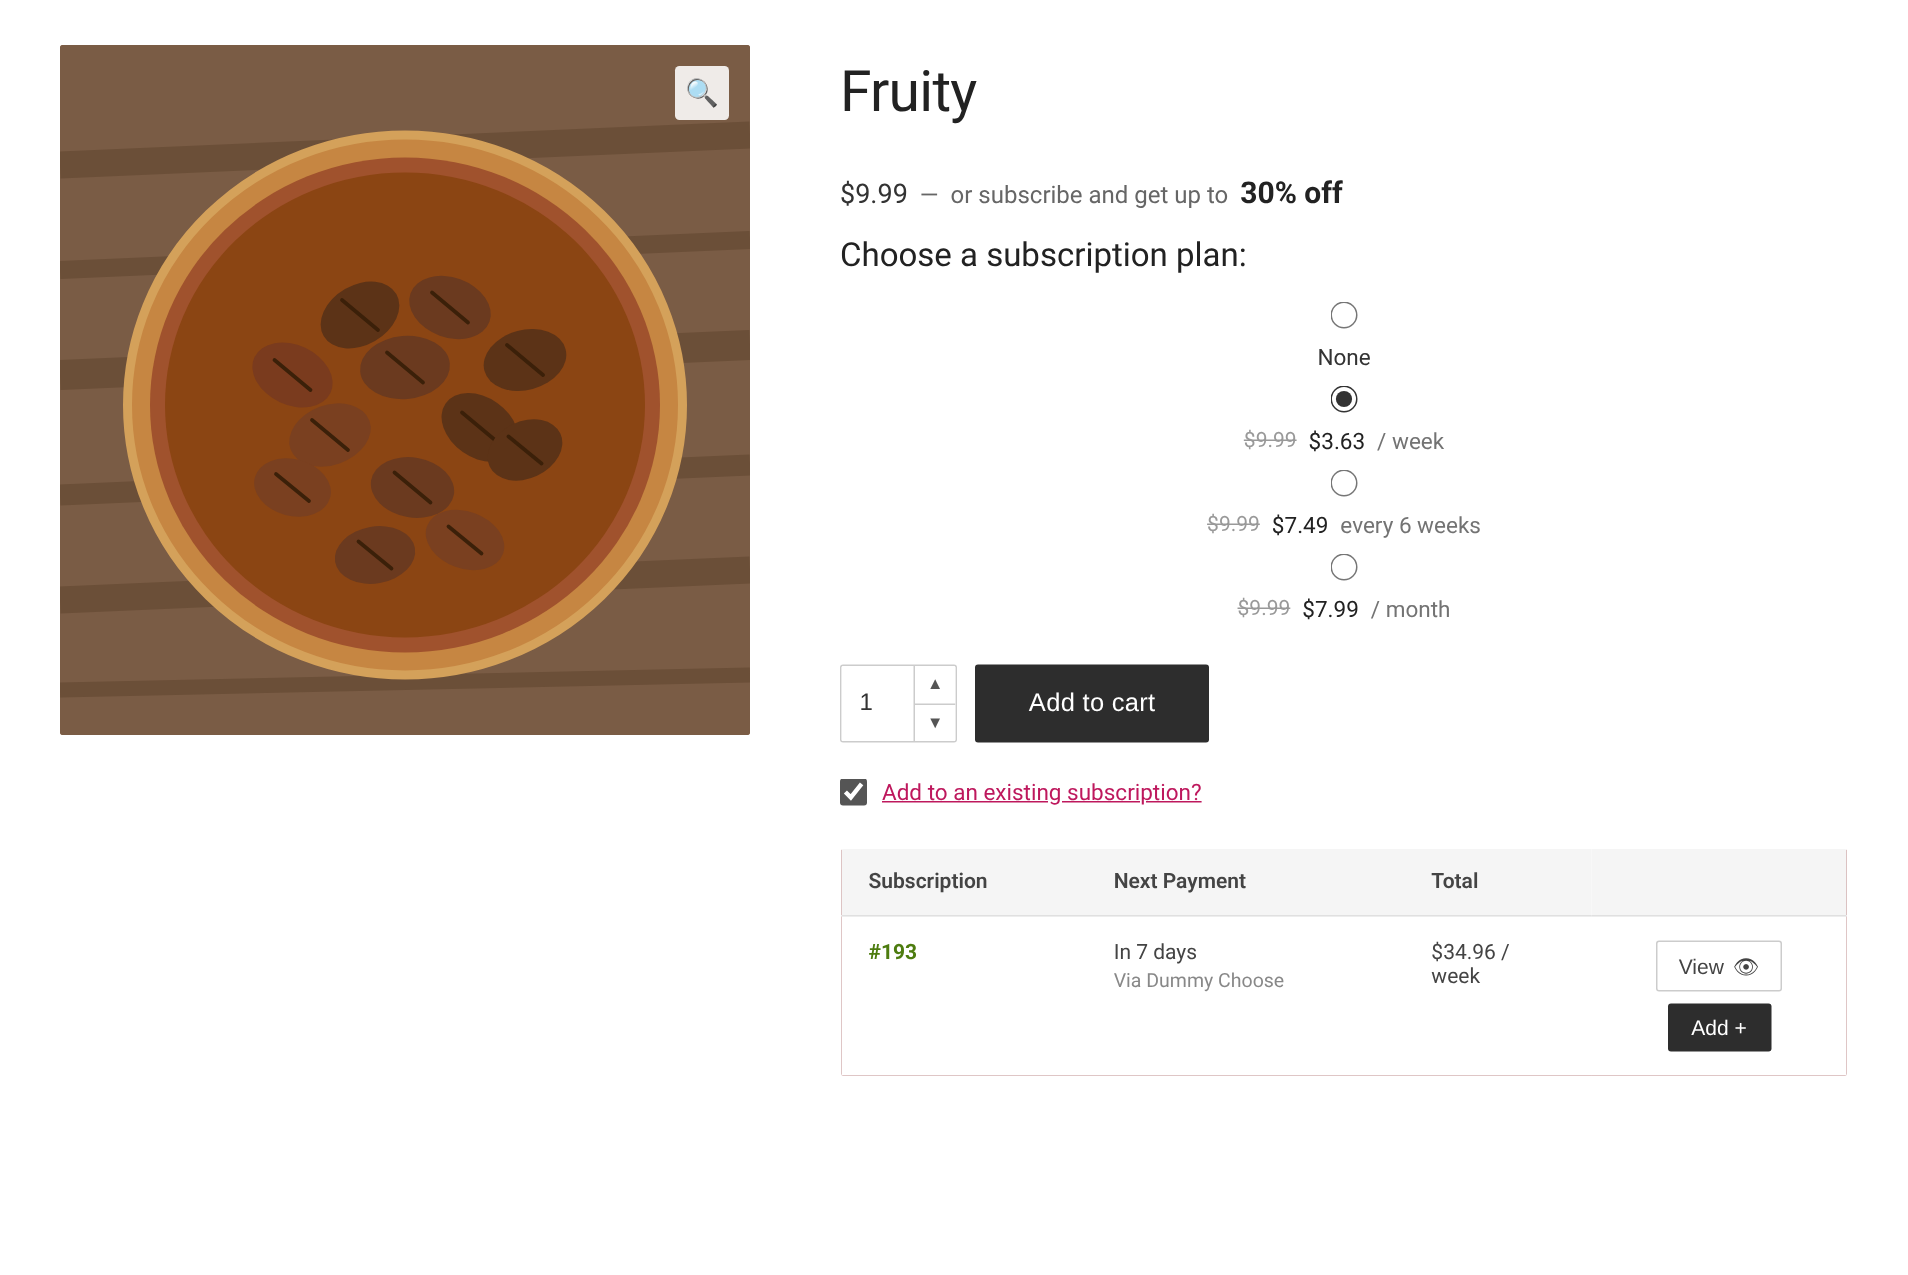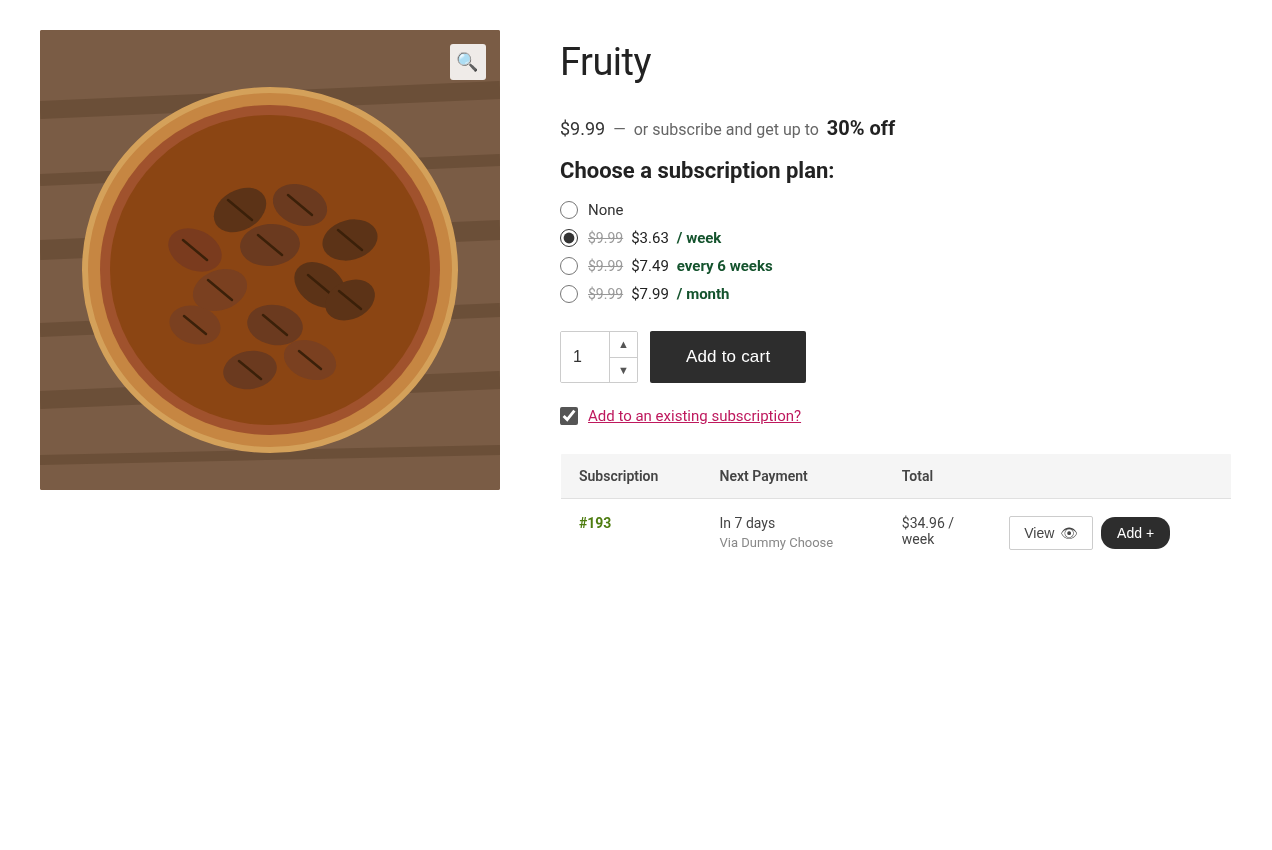--- a/index.html
+++ b/index.html
@@ -92,35 +92,36 @@
       color: #222;
     }
     .product-description {
       font-size: 15px;
       color: #666;
       margin-bottom: 28px;
       line-height: 1.5;
     }
     .subscription-heading {
       font-size: 22px;
-      font-weight: 700;
+      font-weight: 400;
       color: #222;
       margin-bottom: 18px;
     }
     .subscription-options {
       display: flex;
       flex-direction: column;
       gap: 10px;
       margin-bottom: 28px;
     }
     .radio-option {
       display: flex;
       align-items: center;
       gap: 10px;
       cursor: pointer;
+      flex-direction: column;
     }
     .radio-option input[type="radio"] {
       width: 18px;
       height: 18px;
       cursor: pointer;
       accent-color: #333;
     }
     .radio-label {
       font-size: 15px;
       color: #333;
@@ -131,22 +132,22 @@
     .radio-label .original-price {
       color: #999;
       text-decoration: line-through;
       font-size: 14px;
     }
     .radio-label .discounted-price {
       font-size: 15px;
       color: #222;
     }
     .radio-label .frequency {
-      font-weight: 700;
-      color: #14532d;
+      font-weight: 400;
+      color: #737373;
     }
     .add-to-cart-row {
       display: flex;
       align-items: center;
       gap: 12px;
       margin-bottom: 24px;
     }
     .quantity-input-wrapper {
       display: flex;
       align-items: stretch;
@@ -243,20 +244,21 @@
     }
     .sub-payment-method {
       font-size: 13px;
       color: #888;
       margin-top: 4px;
     }
     .sub-actions {
       display: flex;
       gap: 8px;
       align-items: center;
+      flex-direction: column;
     }
     .view-btn {
       display: flex;
       align-items: center;
       gap: 6px;
       padding: 8px 14px;
       border: 1px solid #ccc;
       background: #fff;
       font-size: 14px;
       cursor: pointer;
@@ -265,21 +267,21 @@
     }
     .add-btn {
       display: flex;
       gap: 6px;
       padding: 8px 16px;
       background: #2d2d2d;
       color: #fff;
       border: none;
       font-size: 14px;
       cursor: pointer;
-      border-radius: 14px;
+      border-radius: 2px;
     }
     .subscription-table td:last-child {
       text-align: right;
       vertical-align: middle;
     }
   </style>
 </head>
 <body>
 
 <div class="page-container">

